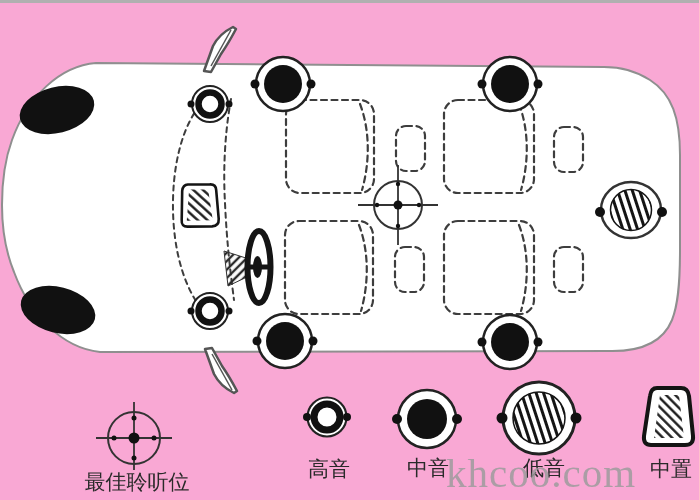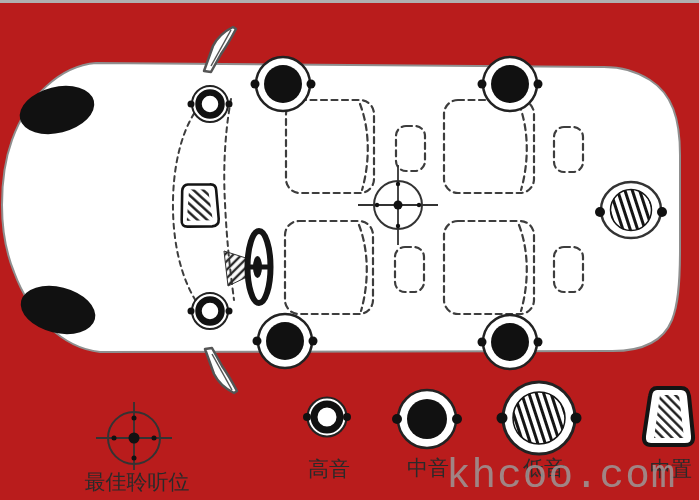--- a/index.html
+++ b/index.html
@@ -1,17 +1,17 @@
 <!DOCTYPE html>
 <html><head>
 <meta charset="utf-8">
 <style>
   html,body{margin:0;padding:0;background:#ffffff;}
-  .stage{position:relative;width:699px;height:500px;background:#b91c1c;overflow:hidden;
-         font-family:Liberation Mono, monospace;}
+  .stage{position:relative;width:699px;height:500px;background:#f9a8d4;overflow:hidden;
+         font-family:Liberation Serif, serif;}
   .top-edge{position:absolute;top:0;left:0;width:699px;height:3px;background:#b0b0b0;}
   svg{position:absolute;top:0;left:0;}
   .outline{fill:#ffffff;stroke:#8f8f8f;stroke-width:2;}
   .dash{fill:none;stroke:#3d3d3d;stroke-width:2.2;stroke-dasharray:6 4.5;stroke-linecap:round;}
   .dashThin{fill:none;stroke:#3d3d3d;stroke-width:2;stroke-dasharray:5 4.5;stroke-linecap:round;}
   .legend-label{font-size:21px;fill:#2a2a2a;font-weight:500;text-anchor:middle;}
   .watermark{font-size:41px;fill:#9b9b9b;opacity:0.82;letter-spacing:1px;}
 </style>
 </head>
 <body>

